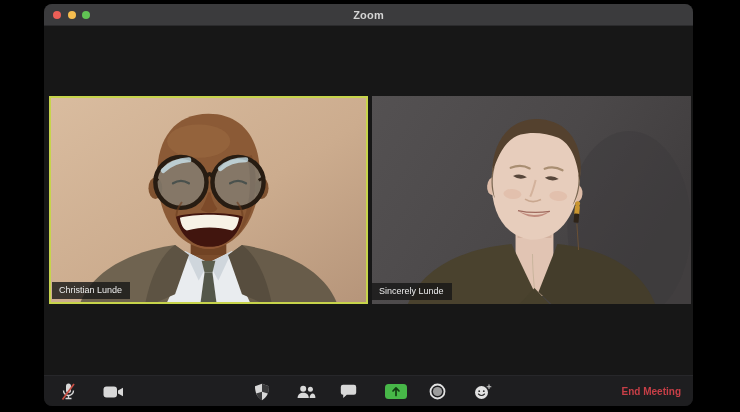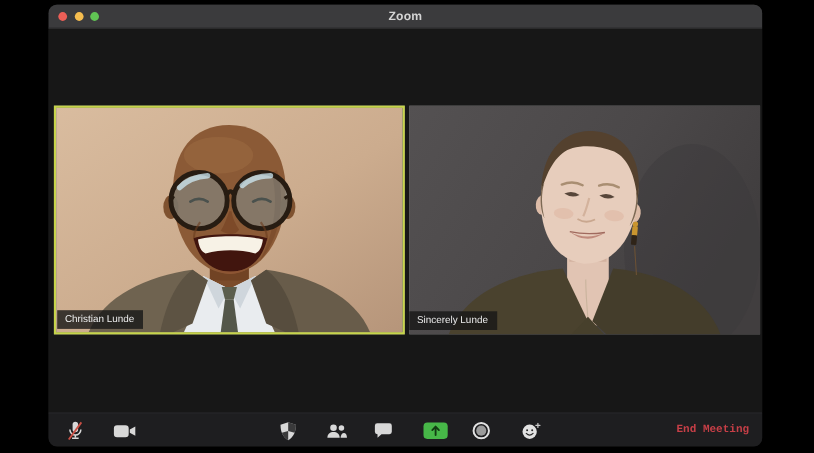--- a/index.html
+++ b/index.html
@@ -22,21 +22,21 @@
   .light { width: 8px; height: 8px; border-radius: 50%; display: inline-block; }
   .light.red    { background: #ec5f57; }
   .light.yellow { background: #f5bd4f; }
   .light.green  { background: #61c454; }
   .title { font-size: 11px; color: #d4d4d4; font-weight: 700; letter-spacing: .2px; }
 
   
   .stage { position: absolute; left: 0; top: 23px; right: 0; bottom: 31px; background: #171717; }
   .tile {
     position: absolute; top: 69px; height: 208px; width: 319px;
-    background: #737373; overflow: hidden;
+    background: #404040; overflow: hidden;
   }
   .tile-left  { left: 5px;  border: 2px solid #c7d44b; }
   .tile-right { left: 328px; }
   .tile svg.feed { position: absolute; left: 0; top: 0; width: 100%; height: 100%; display: block; }
   .name-label {
     position: absolute; left: 0; bottom: 4px;
     background: rgba(23,23,23,0.80); color: #ececec;
     font-size: 9px; line-height: 12px; padding: 2px 8px 3px 7px;
     white-space: nowrap;
   }
@@ -59,21 +59,21 @@
   .tb-share { left: 335px; }
   .tb-record { left: 376px; }
   .tb-react { left: 422px; }
   .share-pill {
     width: 22px; height: 15px; border-radius: 3.5px; background: #47b748;
     display: flex; align-items: center; justify-content: center;
   }
   .end-meeting {
     position: absolute; right: 12px; top: 0; height: 31px;
     display: flex; align-items: center;
-    color: #c73f47; font-size: 10px; font-weight: 700; cursor: pointer; font-family: Liberation Mono, monospace;
+    color: #c73f47; font-size: 10px; font-weight: 700; cursor: pointer;
   }
 </style>
 </head>
 <body>
 
 <div class="window">
 
   <div class="titlebar">
     <div class="lights">
       <span class="light red"></span>

